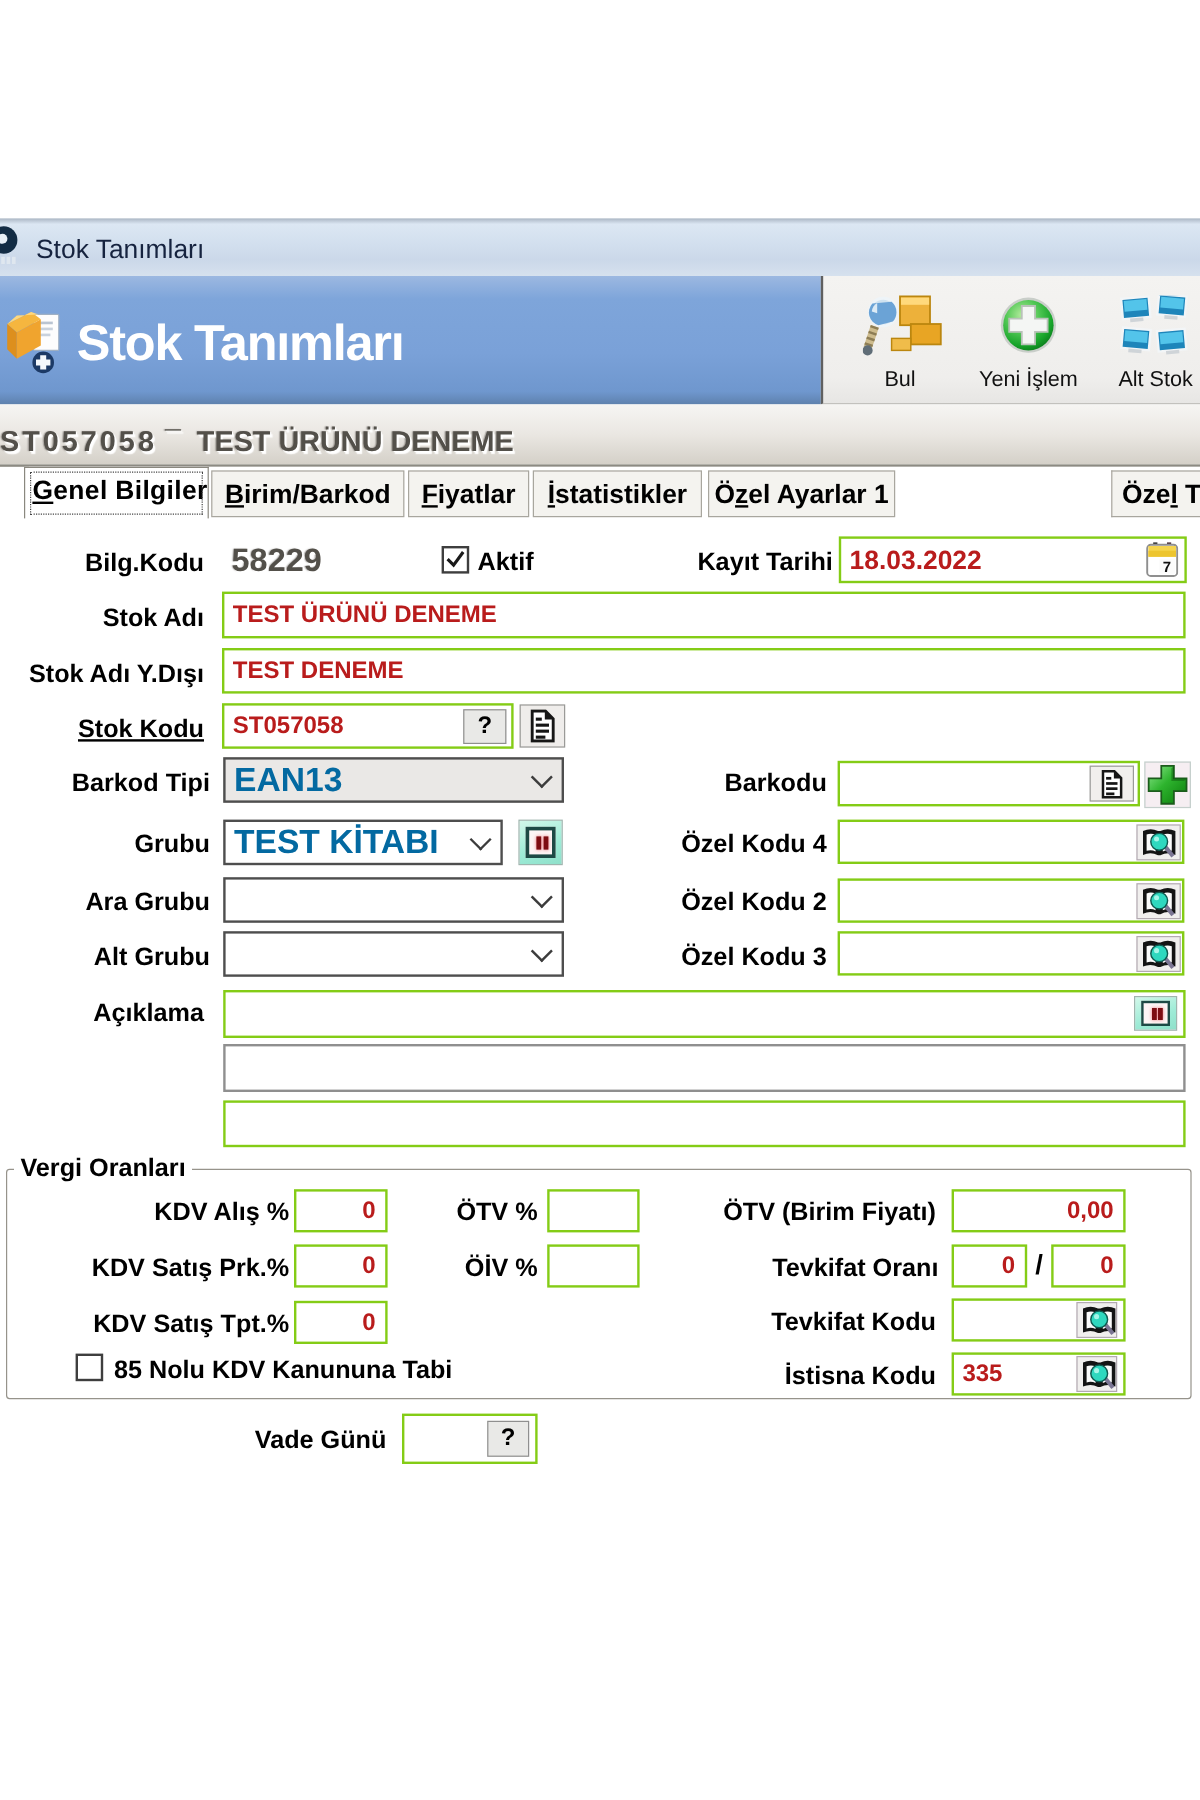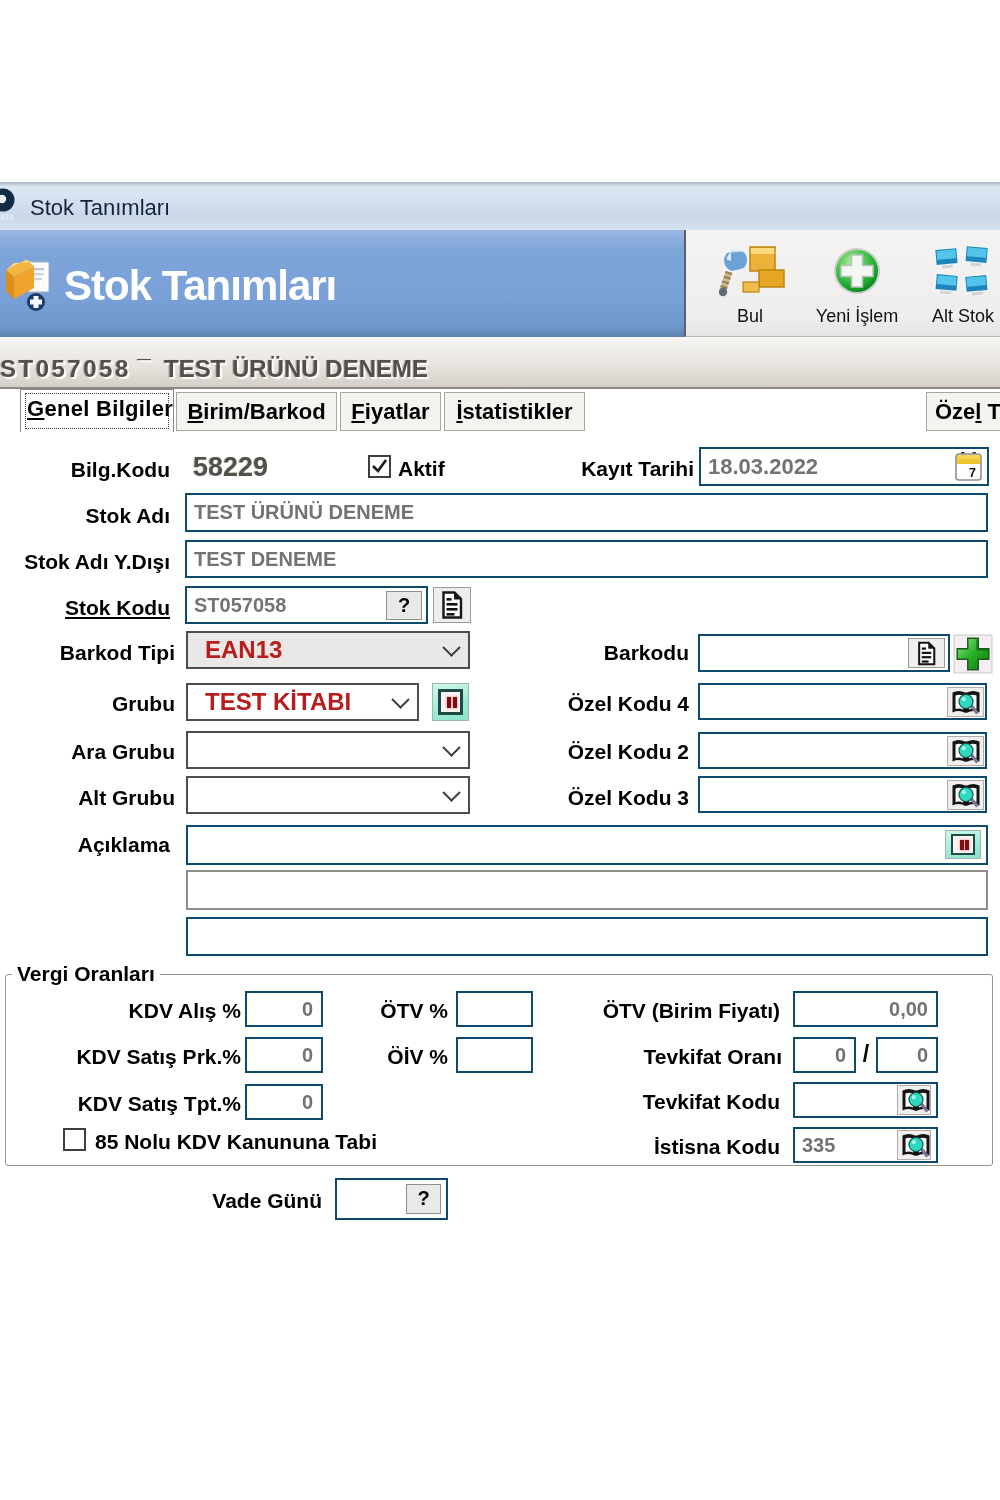--- a/index.html
+++ b/index.html
@@ -22,24 +22,24 @@
   text-shadow:1px 1px 0 #ffffff, 2px 2px 1px #ffffff, -1px 0px 1px rgba(70,66,60,0.4); }
 #codetext { left:0px; top:355px; font-size:24px; }
 #tabrow { left:0px; top:389px; width:1000px; height:43px; background:#ffffff;margin-left:24px; }
 .tab { position:absolute; top:3px; height:39px; background:#f4f3ef;
   border:1px solid #a8a69e; font-size:22px; font-weight:bold; color:#000;
   text-align:center; line-height:37px; white-space:nowrap; }
 .tab u { text-decoration:underline; }
 #tab0 { left:-4px; top:0px; height:43px; width:154px; background:#ffffff; border:1px solid #8a887f; border-bottom:none; z-index:3; text-align:left; padding-left:6px; font-size:22px; letter-spacing:0.3px; }
 #tab0 .focus { position:absolute; left:4px; top:3px; right:4px; bottom:3px; border:1px dotted #444; }
 .lbl { position:absolute; font-size:21px; font-weight:bold; color:#000; text-align:right; white-space:nowrap; }
-.inp { position:absolute; background:#fff; border:2px solid #0c4a6e; font-size:20px; font-weight:bold; color:#737373;
+.inp { position:absolute; background:#fff; border:2px solid #84cc16; font-size:20px; font-weight:bold; color:#b91c1c;
   padding-left:7px; display:flex; align-items:center;text-align:center; }
-.sel { position:absolute; background:#fff; border:2px solid #4e4e4e; font-size:24px; font-weight:bold; color:#b91c1c;
-  padding-left:17px; display:flex; align-items:center; }
+.sel { position:absolute; background:#fff; border:2px solid #4e4e4e; font-size:28px; font-weight:bold; color:#0369a1;
+  padding-left:7px; display:flex; align-items:center; }
 .chev { position:absolute; right:10px; top:50%; width:13px; height:13px; transform:translateY(-68%) rotate(45deg);
   border-right:2px solid #3c3c3c; border-bottom:2px solid #3c3c3c; }
 .num { justify-content:flex-end; padding-right:8px; padding-left:0; }
 fieldset#vergi { position:absolute; left:5px; top:962px; width:988px; height:204px;
   border:1px solid #96938b; border-radius:3px; }
 fieldset#vergi legend { font-size:21px; font-weight:bold; color:#000; margin-left:6px; padding:0 5px; }
 .qbtn { position:absolute; background:#e9e9e7; border:1px solid #8f8f8f; font-size:20px; font-weight:bold;
   text-align:center; color:#000; }
 .cb { position:absolute; width:23px; height:23px; background:#fff; border:2px solid #3e3e3e; }
 .icbtn { position:absolute; background:#efedeb; border:1px solid #9a9a98; display:flex; align-items:center; justify-content:center; }
@@ -133,20 +133,21 @@
   </svg>
   <div class="tbtn" style="left:232px;top:76px;width:90px;">Alt Stok</div>
 </div>
 <div id="codebar" class="abs"></div>
 <div id="codetext" class="abs emboss"><span style="letter-spacing:2.5px">ST057058</span>&nbsp;¯&nbsp;&nbsp;TEST ÜRÜNÜ DENEME</div>
 <div id="tabrow" class="abs">
   <div class="tab" id="tab0"><u>G</u>enel Bilgiler<div class="focus"></div></div>
   <div class="tab" style="left:152px;width:161px;"><u>B</u>irim/Barkod</div>
   <div class="tab" style="left:316px;width:101px;"><u>F</u>iyatlar</div>
   <div class="tab" style="left:420px;width:141px;"><u>İ</u>statistikler</div>
+  <div class="tab" style="left:566px;width:156px;">Ö<u>z</u>el Ayarlar 1</div>
   <div class="tab" style="left:902px;width:130px;border-right:none;text-align:left;padding-left:8px;">Öze<u>l</u> Tanım</div>
 </div>
 
 <div class="lbl" style="left:0px;top:458px;width:170px;">Bilg.Kodu</div>
 <div class="emboss abs" style="left:193px;top:452px;font-size:27px;">58229</div>
 <div class="cb" style="left:368px;top:455px;">
   <svg width="19" height="19" viewBox="0 0 19 19" style="position:absolute;left:0;top:0">
     <path d="M3 9 L8 14 L16 3" fill="none" stroke="#1a1a1a" stroke-width="2.6"></path>
     </svg>
 </div>

